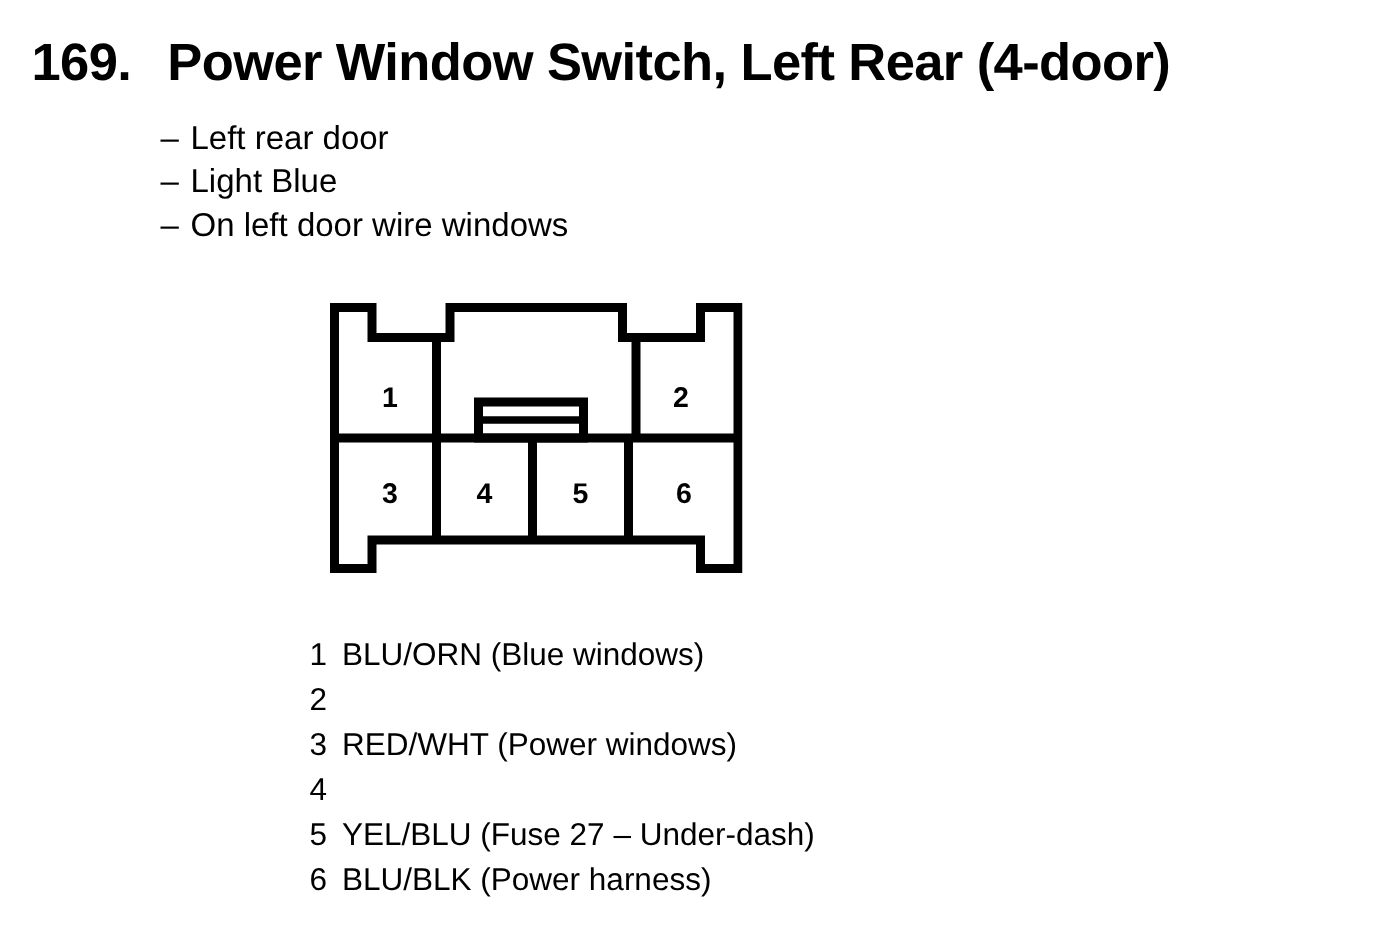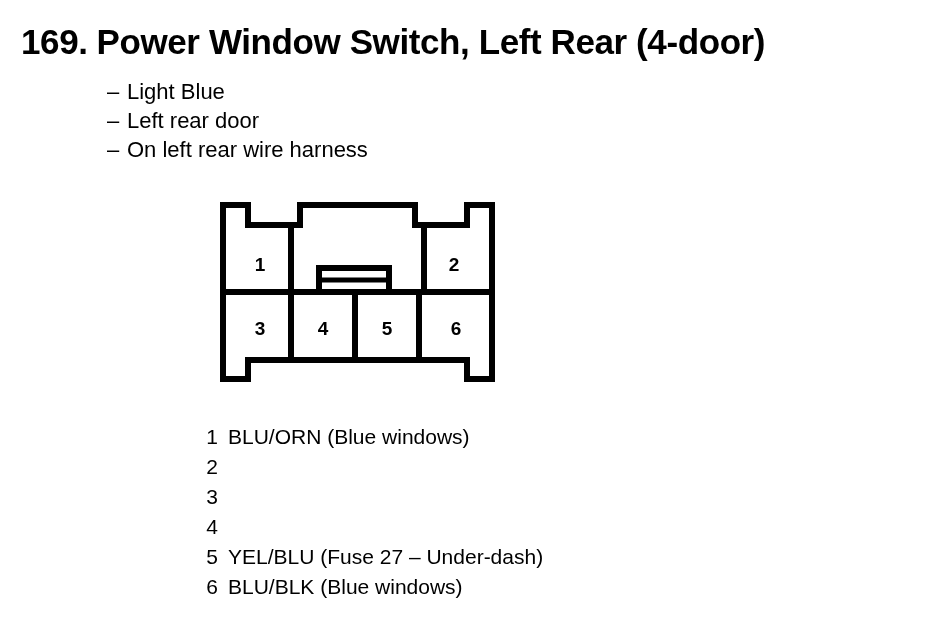--- a/index.html
+++ b/index.html
@@ -22,21 +22,21 @@
     position: absolute;
     left: 21px;
     top: 24px;
     font-size: 35px;
     font-weight: bold;
     letter-spacing: -0.4px;
     white-space: nowrap;
     line-height: 1.05;
   }
   .page-title .title-num {
-    margin-right: 9px;
+    margin-right: 24px;
   }
 
   
   .attr-list {
     position: absolute;
     left: 107px;
     top: 77px;
     line-height: 29px;
   }
   .attr-row {
@@ -87,27 +87,27 @@
 </style>
 </head>
 <body>
 
 <div class="page-title">
   <span class="title-num">169.</span><span>Power Window Switch, Left Rear (4-door)</span>
 </div>
 
 <div class="attr-list">
   <div class="attr-row">
+    <span class="attr-dash">–</span><span>Left rear door</span>
+  </div>
+  <div class="attr-row">
     <span class="attr-dash">–</span><span>Light Blue</span>
   </div>
   <div class="attr-row">
-    <span class="attr-dash">–</span><span>Left rear door</span>
-  </div>
-  <div class="attr-row">
-    <span class="attr-dash">–</span><span>On left rear wire harness</span>
+    <span class="attr-dash">–</span><span>On left door wire windows</span>
   </div>
 </div>
 
 <div class="connector-wrap">
   <svg width="275" height="192" viewBox="0 0 275 192">
 
     <path d="M 3 9
              L 28 9
              L 28 29
              L 80 29
@@ -149,25 +149,26 @@
 <div class="pin-legend">
   <div class="pin-row">
     <span class="pin-index">1</span>
     <span>BLU/ORN (Blue windows)</span>
   </div>
   <div class="pin-row">
     <span class="pin-index">2</span>
   </div>
   <div class="pin-row">
     <span class="pin-index">3</span>
+    <span>RED/WHT (Power windows)</span>
   </div>
   <div class="pin-row">
     <span class="pin-index">4</span>
   </div>
   <div class="pin-row">
     <span class="pin-index">5</span>
     <span>YEL/BLU (Fuse 27 – Under-dash)</span>
   </div>
   <div class="pin-row">
     <span class="pin-index">6</span>
-    <span>BLU/BLK (Blue windows)</span>
+    <span>BLU/BLK (Power harness)</span>
   </div>
 </div>
 
 </body></html>

